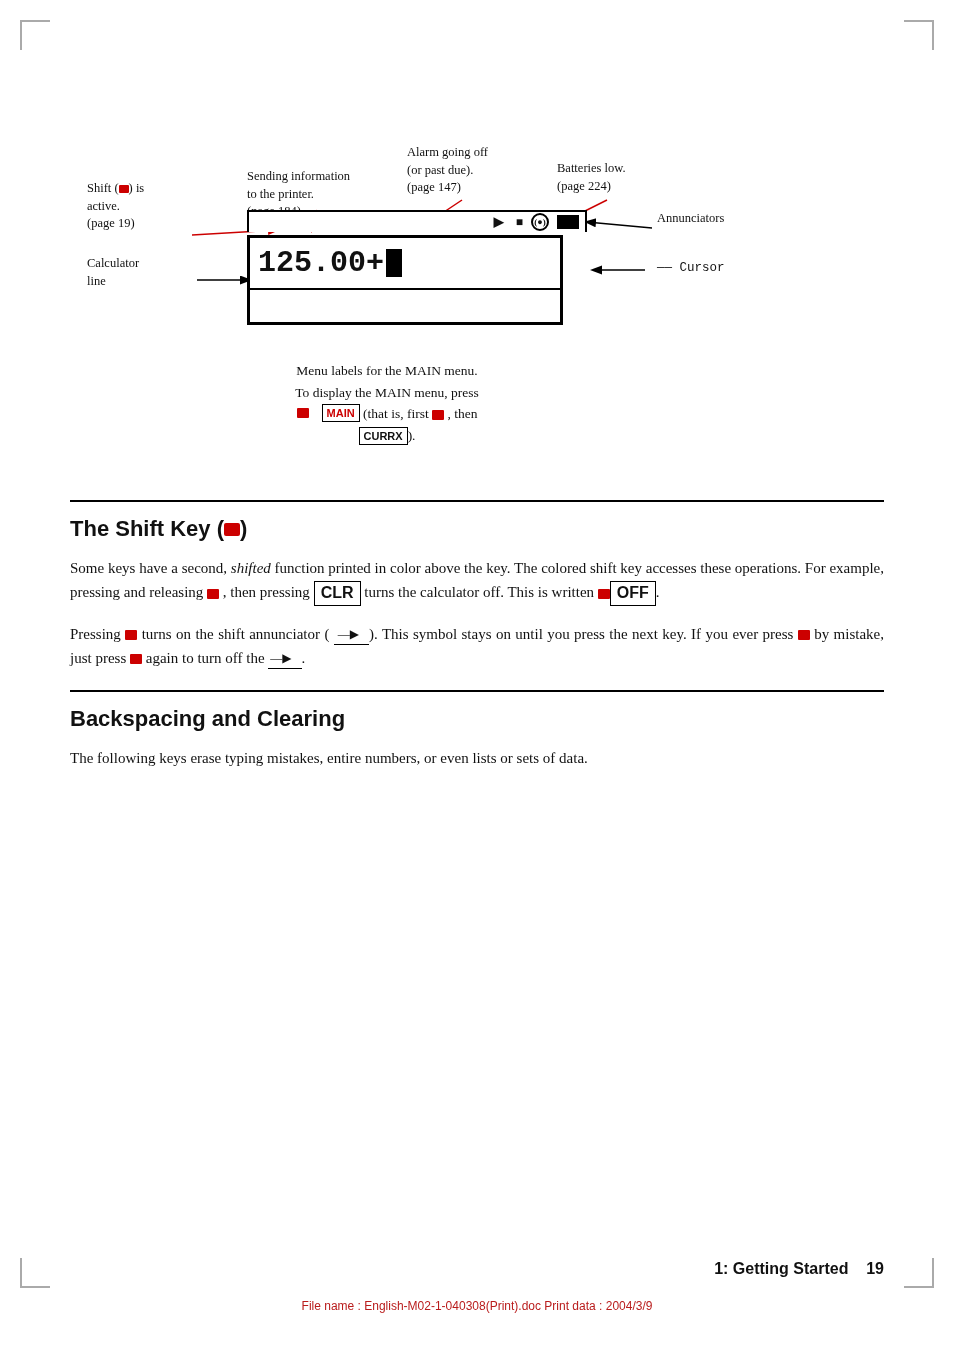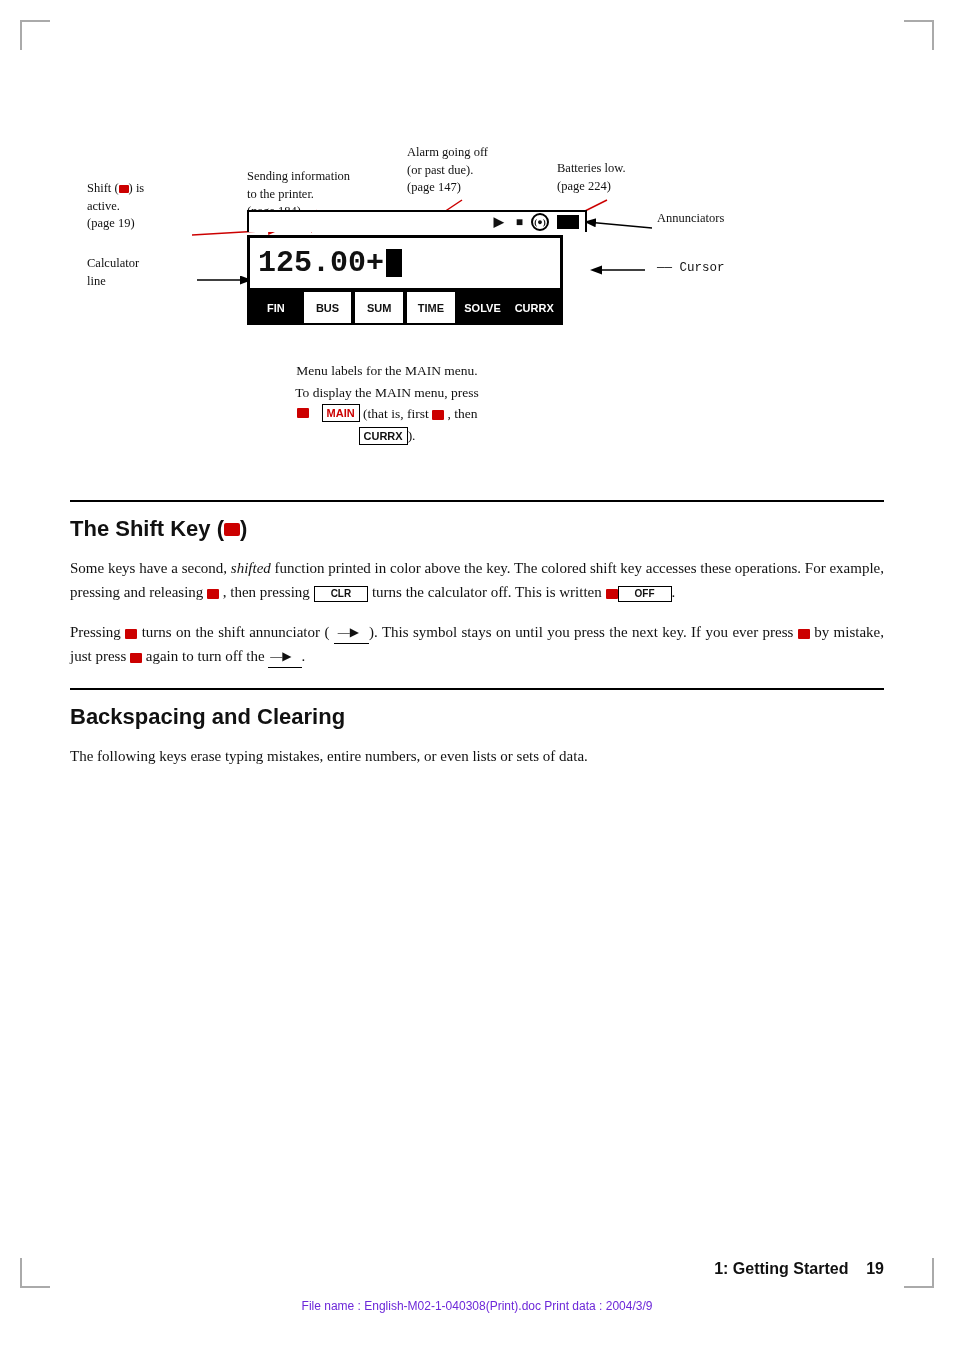--- a/index.html
+++ b/index.html
@@ -236,22 +236,22 @@
       margin-bottom: 16px;
       text-align: justify;
     }
 
     .italic { font-style: italic; }
 
     
     .key-box {
       display: inline-block;
       border: 1.5px solid #000;
-      padding: 0 16px;
-      font-size: 10px;
+      padding: 0 6px;
+      font-size: 16px;
       font-family: Arial, sans-serif;
       font-weight: bold;
       line-height: 1.4;
       vertical-align: middle;
       background: #fff;
     }
 
     
     .page-footer {
       position: absolute;
@@ -270,21 +270,21 @@
       font-family: Arial, sans-serif;
     }
 
     .footer-file-info {
       position: absolute;
       bottom: 35px;
       left: 70px;
       right: 70px;
       text-align: center;
       font-size: 12px;
-      color: #6d28d9;
+      color: #b91c1c;
       font-family: Arial, sans-serif;
     }
 
     
     .main-key {
       display: inline-flex;
       align-items: center;
       gap: 13px;
     }
 
@@ -384,28 +384,20 @@
           <span style="font-size:12px;font-family:Arial;">■</span>
           <span class="ann-circle">(●)</span>
           <span class="ann-rect"></span>
         </div>
 
         <div class="calc-display">
           <div class="calc-screen-line">
             <span style="font-family:'Courier New',monospace;font-size:30px;font-weight:bold;">125.00+</span>
               <span class="cursor-block"></span>
           </div>
-          <div class="menu-bar">
-            <div class="menu-item active">FIN</div>
-            <div class="menu-item">BUS</div>
-            <div class="menu-item">SUM</div>
-            <div class="menu-item">TIME</div>
-            <div class="menu-item active">SOLVE</div>
-            <div class="menu-item active">CURRX</div>
-          </div>
         </div>
 
         <div class="ann-label lbl-calc-line">
           Calculator<br>line
         </div>
 
         <div class="ann-label lbl-cursor">
           —— Cursor
         </div>
 

